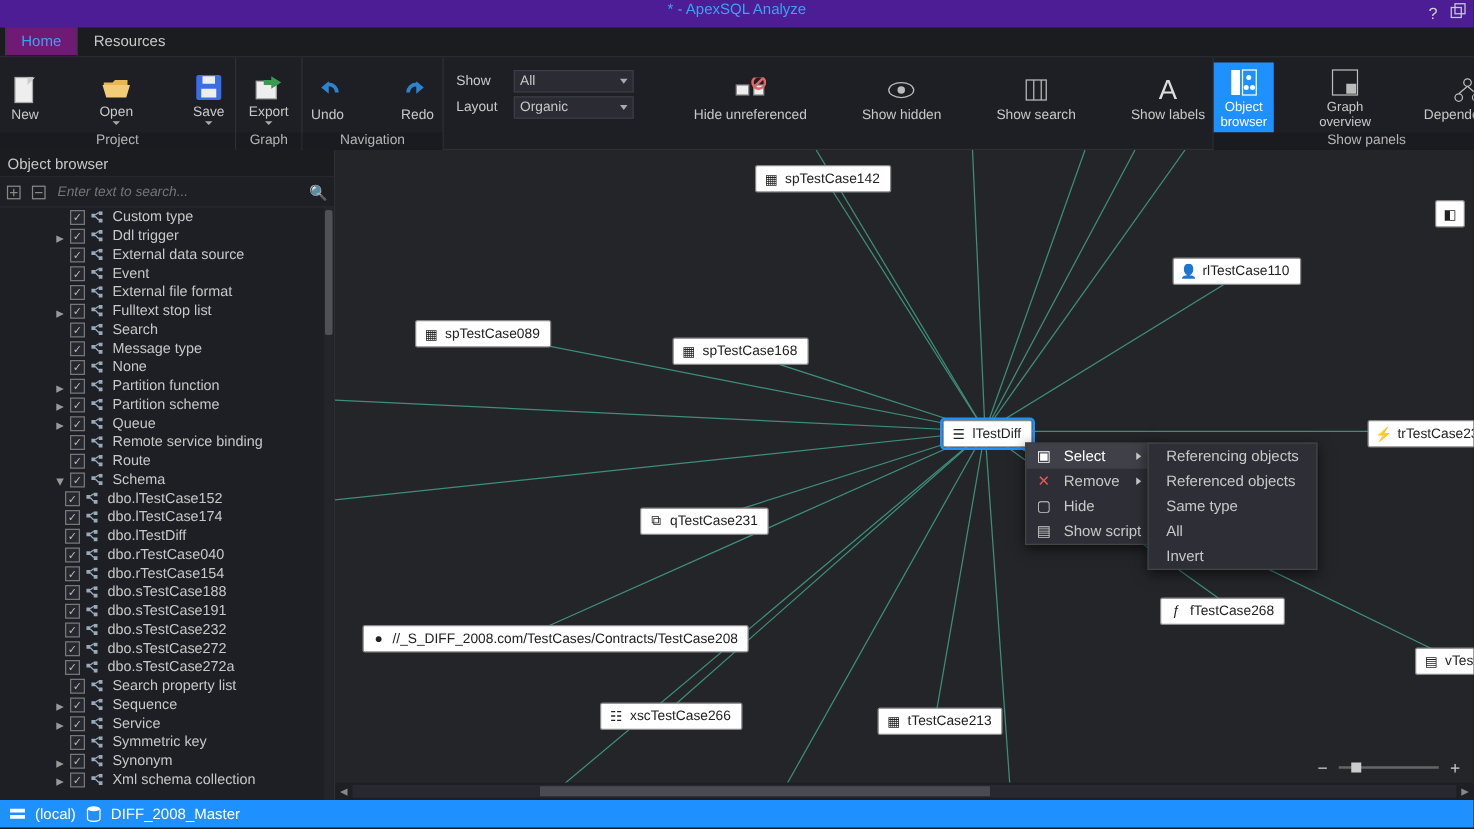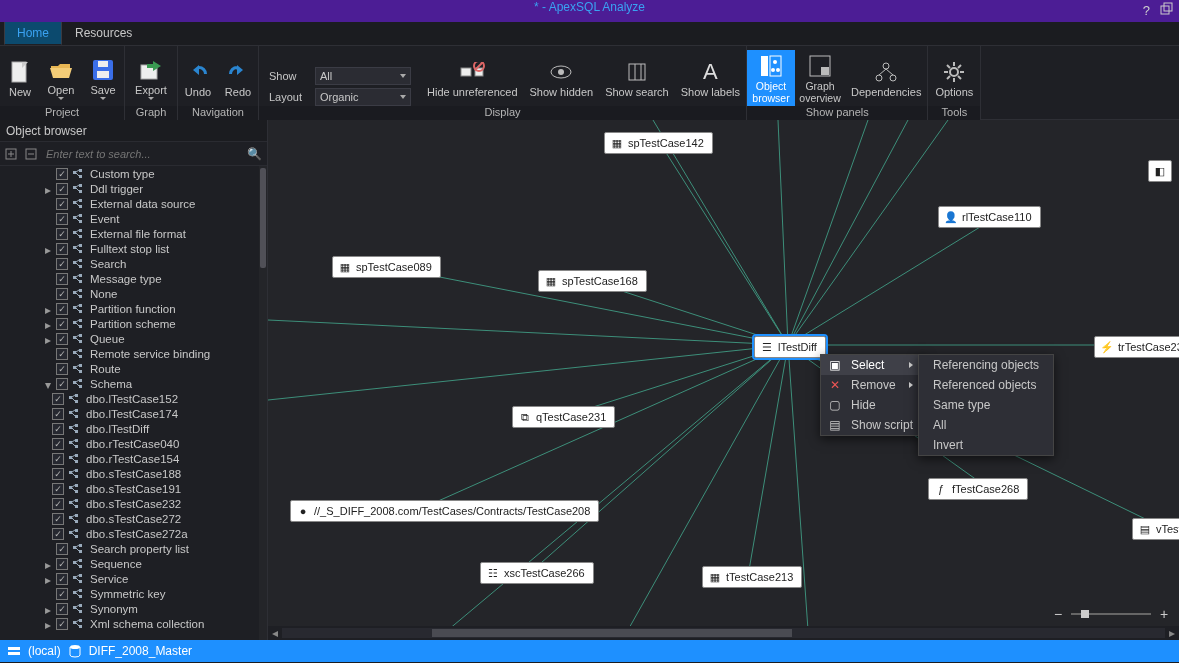--- a/index.html
+++ b/index.html
@@ -3,24 +3,24 @@
 <meta charset="utf-8">
 <style>
   * { box-sizing: border-box; margin: 0; padding: 0; }
   html, body { width: 1179px; height: 663px; overflow: hidden; background: #1b1c20; font-family: "Segoe UI", Arial, sans-serif; color: #c8c8c8; font-size: 12px; }
   .titlebar { height: 22px; background: #4c1d95; display: flex; justify-content: center; position: relative; }
   .titlebar .title { color: #3aa2f2; font-size: 12px; }
   .titlebar .controls { position: absolute; right: 6px; top: 2px; display: flex; align-items: center; gap: 10px; }
   .titlebar .controls span { color: #cfcfcf; font-size: 13px; }
   .tabstrip { height: 24px; background: #1b1c20; display: flex; align-items: flex-end; padding-left: 4px; border-bottom: 1px solid #2e2f35; }
   .tabstrip .tab { padding: 4px 12px; font-size: 12px; color: #c8c8c8; border: 1px solid transparent; cursor: default; }
-  .tabstrip .tab.active { color: #3aa2f2; border: 1px solid #3a3b42; border-bottom: 1px solid #1e1f24; background: #0c4a6e; }
+  .tabstrip .tab.active { color: #3aa2f2; border: 1px solid #3a3b42; border-bottom: 1px solid #1e1f24; background: #701a75; }
   .ribbon { height: 74px; background: #1e1f24; display: flex; border-bottom: 1px solid #2e2f35; }
   .ribbon-group { display: flex; flex-direction: column; border-right: 1px solid #2e2f35; padding: 0; }
-  .ribbon-items { display: flex; align-items: flex-end; flex: 1; padding-top: 4px; }
+  .ribbon-items { display: flex; align-items: flex-start; flex: 1; padding-top: 4px; gap: 32px; }
   .ribbon-item { display: flex; flex-direction: column; align-items: center; justify-content: center; width: 52px; height: 56px; cursor: default; }
   .ribbon-item.wide { width: auto; padding: 0 6px; min-width: 64px;}
   .ribbon-item .ic { height: 28px; display: flex; align-items: center; justify-content: center; }
   .ribbon-item .lbl { font-size: 11px; color: #c8c8c8; line-height: 12px; text-align:center; }
   .ribbon-item.active { background: #1e90ff; }
   .ribbon-item.active .lbl { color: #fff; }
   .ribbon-group .group-label { text-align: center; font-size: 11px; color: #b5b5b5; padding: 0 0 2px; background:#1a1b20; }
   .ribbon-dropdowns { display: flex; flex-direction: column; justify-content: center; gap: 3px; padding: 6px 10px 0 10px; }
   .dd-row { display: flex; align-items: center; gap: 6px; }
   .dd-row label { font-size: 11px; width: 40px; }
@@ -217,21 +217,20 @@
           </span>
         <span class="lbl">Show search</span>
       </div>
       <div class="ribbon-item wide" style="min-width:58px">
         <span class="ic">
             <span style="font-size:22px;color:#ddd;font-weight:300">A</span>
           </span>
         <span class="lbl">Show labels</span>
       </div>
     </div>
-    <div class="group-label">Display</div>
   </div>
 
   <div class="ribbon-group">
     <div class="ribbon-items">
       <div class="ribbon-item active" style="width:48px">
         <span class="ic">
             <svg width="22" height="22">
               <rect x="1" y="1" width="7" height="20" fill="#fff"></rect>
               <rect x="10" y="1" width="11" height="20" fill="none" stroke="#fff"></rect>
               <circle cx="15" cy="7" r="2" fill="#fff"></circle>

